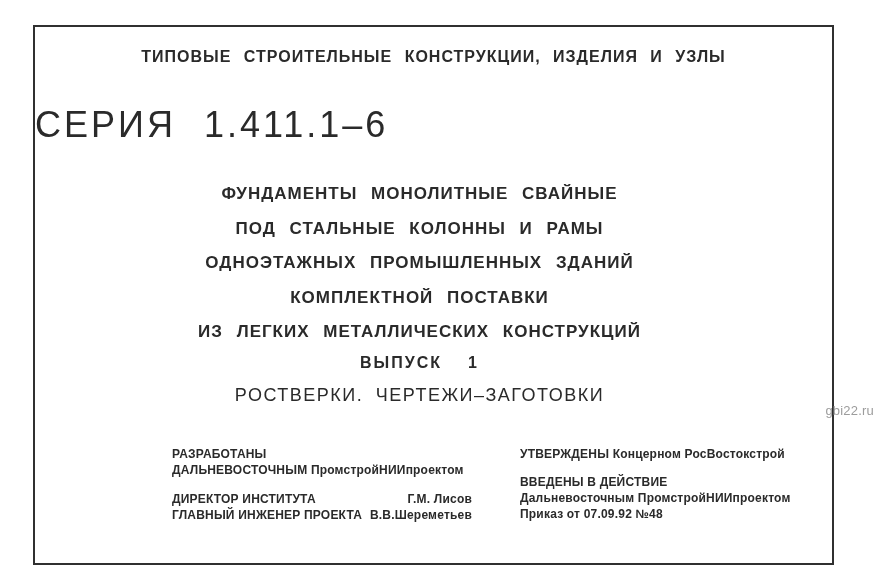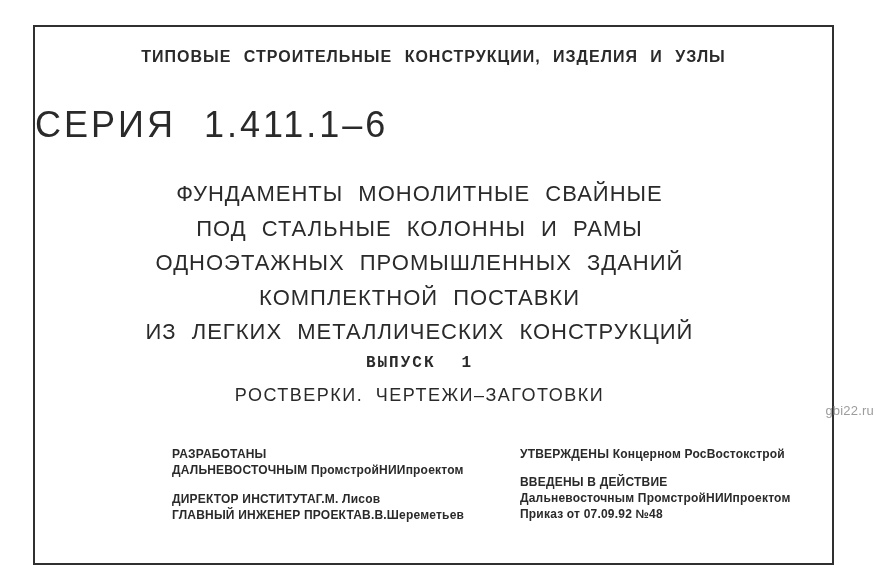--- a/index.html
+++ b/index.html
@@ -35,53 +35,52 @@
     position:absolute;top:76px;left:0;right:0;
     font-size:36px;font-weight:400;
     letter-spacing:3px;
     line-height:44px;
     white-space:nowrap;
   }
   .series-line .series-num{margin-left:28px;}
   .title-block{
     position:absolute;top:150px;left:0;right:28px;
     text-align:center;
-    font-size:22px;font-weight:400;
+    font-size:17px;font-weight:700;
     letter-spacing:1px;word-spacing:8px;
     line-height:34.5px;
     white-space:nowrap;
   }
   .issue-line{
     position:absolute;top:326px;left:0;right:28px;
     text-align:center;
     font-size:16px;font-weight:700;
     letter-spacing:2px;
     line-height:20px;
-    font-family:Liberation Mono, monospace;
   }
   .issue-line .issue-num{margin-left:26px;}
   .subtitle-line{
     position:absolute;top:354px;left:0;right:28px;
     text-align:center;
     font-size:18px;font-weight:400;
     letter-spacing:1.5px;word-spacing:6px;
     line-height:28px;
     white-space:nowrap;
   }
   .approval-block{
     position:absolute;top:419px;left:0;right:0;
     font-size:12px;font-weight:700;
     letter-spacing:0.2px;
     line-height:16px;
   }
   .developed-block{position:absolute;left:137px;width:320px;}
   .approved-block{position:absolute;left:485px;width:300px;}
   .sig-rows{margin-top:13px;}
   .sig-row{
-    display:flex;justify-content:flex-start;
+    display:flex;justify-content:space-between;
     width:300px;
   }
   .group-gap{margin-top:12px;}
   .watermark{
     position:absolute;top:403px;right:2px;
     font-size:13px;font-weight:400;
     color:var(--watermark);
     letter-spacing:0.2px;
   }
 </style>

